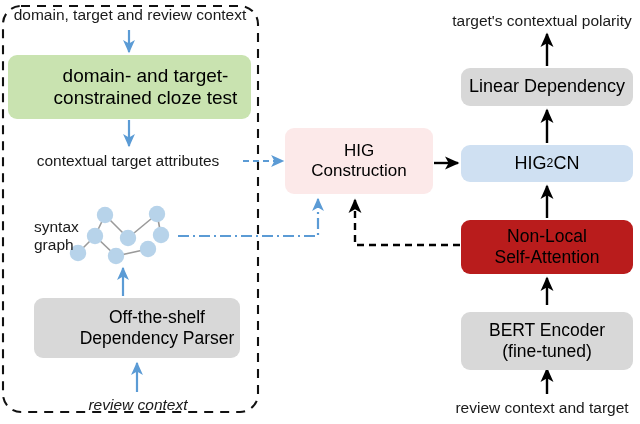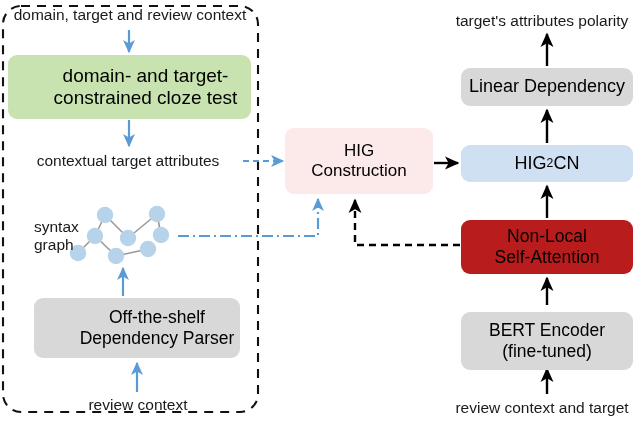--- a/index.html
+++ b/index.html
@@ -89,20 +89,21 @@
     left: 14px; top: 152px; width: 228px;
     font-size: 15.5px;
   }
   #label-syntax-graph {
     left: 34px; top: 218px; width: 58px;
     font-size: 15.5px; text-align: left;
   }
   #label-review-context {
     left: 50px; top: 396px; width: 176px;
     font-size: 15.5px;
+    font-style: italic;
   }
   #label-sentiment {
     left: 444px; top: 12px; width: 196px;
     font-size: 15.5px;
   }
   #label-review-target {
     left: 444px; top: 399px; width: 196px;
     font-size: 15.5px;
   }
   .sup { font-size: 0.68em; vertical-align: super; }
@@ -173,21 +174,21 @@
 
   <div class="free-label" id="label-top-input">domain, target and review context</div>
 
   <div class="free-label" id="label-ctx-attrs">contextual target attributes</div>
 
   <div class="free-label" id="label-syntax-graph">syntax
 graph</div>
 
   <div class="free-label" id="label-review-context">review context</div>
 
-  <div class="free-label" id="label-sentiment">target's attributes polarity</div>
+  <div class="free-label" id="label-sentiment">target's contextual polarity</div>
 
   <div class="free-label" id="label-review-target">review context and target</div>
 
   <div class="node-box" id="box-cloze">domain- and target-
 constrained cloze test</div>
 
   <div class="node-box" id="box-parser">Off-the-shelf
 Dependency Parser</div>
 
   <div class="node-box" id="box-hig-construction">HIG

